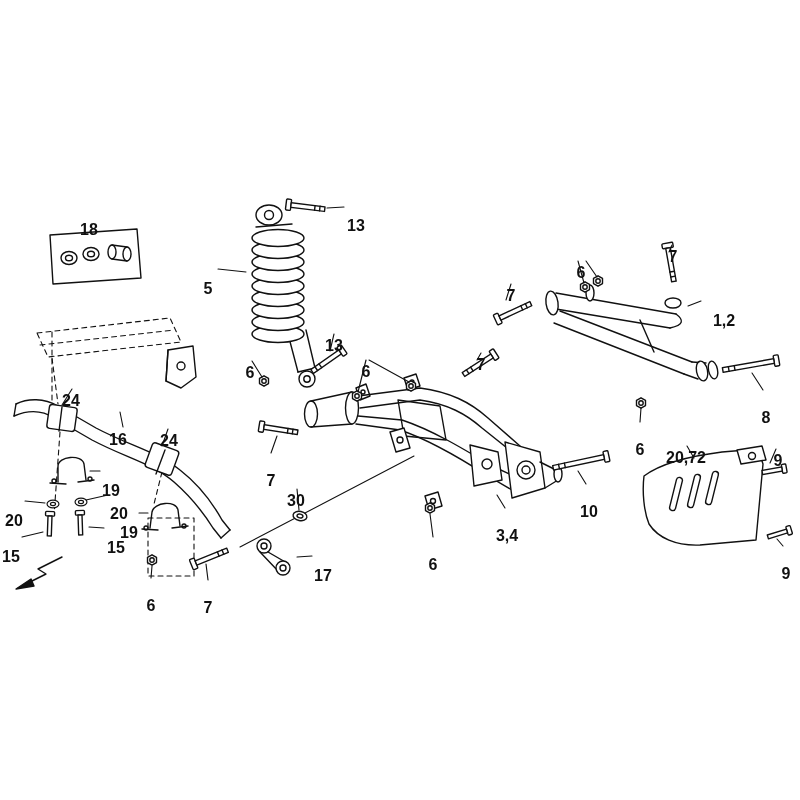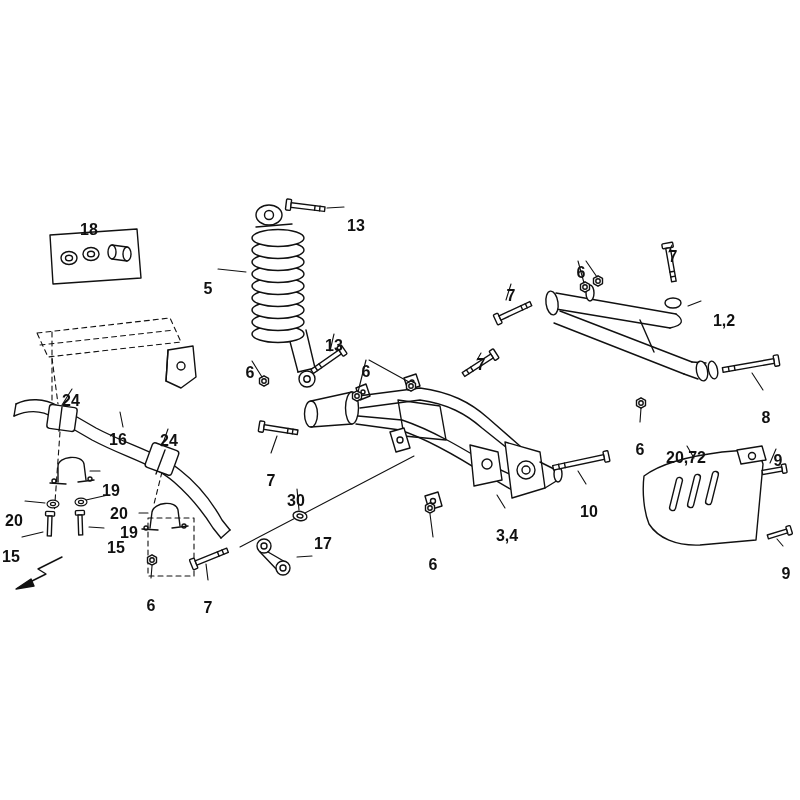--- a/index.html
+++ b/index.html
@@ -279,21 +279,21 @@
 <div class="callout" style="left:766px;top:398px">8</div>
 <div class="callout" style="left:640px;top:430px">6</div>
 <div class="callout" style="left:481px;top:345px">7</div>
 <div class="callout" style="left:589px;top:492px">10</div>
 <div class="callout" style="left:507px;top:516px">3,4</div>
 <div class="callout" style="left:686px;top:438px">20,72</div>
 <div class="callout" style="left:778px;top:441px">9</div>
 <div class="callout" style="left:786px;top:554px">9</div>
 <div class="callout" style="left:433px;top:545px">6</div>
 <div class="callout" style="left:296px;top:481px">30</div>
-<div class="callout" style="left:323px;top:524px">17</div>
+<div class="callout" style="left:323px;top:556px">17</div>
 <div class="callout" style="left:271px;top:461px">7</div>
 <div class="callout" style="left:118px;top:420px">16</div>
 <div class="callout" style="left:71px;top:381px">24</div>
 <div class="callout" style="left:169px;top:421px">24</div>
 <div class="callout" style="left:111px;top:471px">19</div>
 <div class="callout" style="left:129px;top:513px">19</div>
 <div class="callout" style="left:14px;top:501px">20</div>
 <div class="callout" style="left:119px;top:494px">20</div>
 <div class="callout" style="left:11px;top:537px">15</div>
 <div class="callout" style="left:116px;top:528px">15</div>

